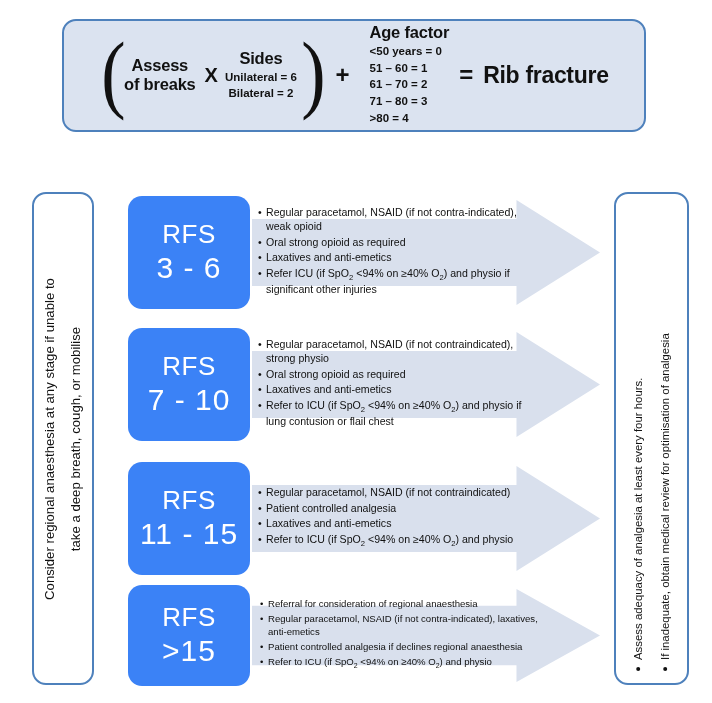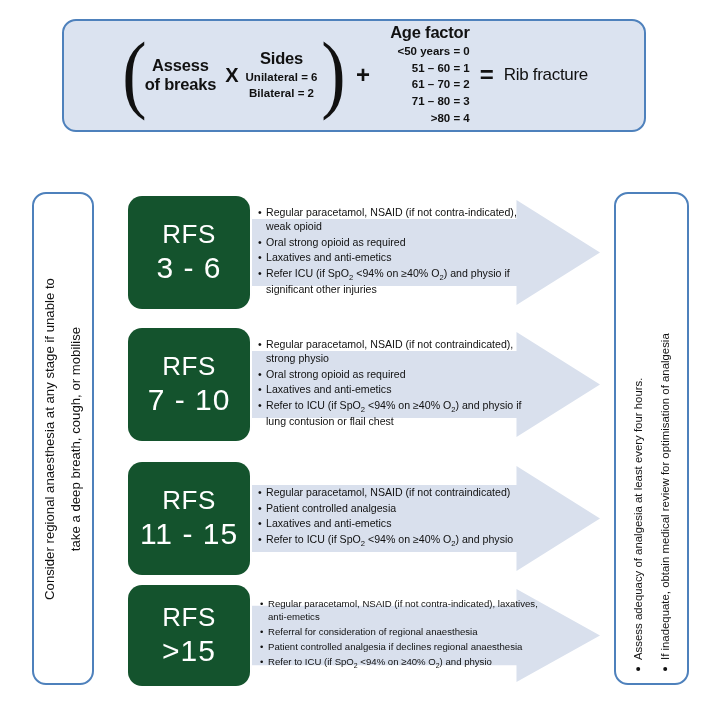--- a/index.html
+++ b/index.html
@@ -73,28 +73,28 @@
     font-weight: bold;
     padding: 0 7px;
   }
   .op.plus { font-size: 24px; padding: 0 8px; }
   .op.eq   { font-size: 24px; padding: 0 10px; }
   #num-breaks { margin-left: -4px; margin-right: 2px; }
   #sides-block { margin-right: 2px; }
   #age-block {
     display: flex;
     flex-direction: column;
-    align-items: flex-end;
+    align-items: flex-start;
     margin-top: -2px;
     margin-left: 12px;
   }
   #age-block .term-head { font-size: 16.5px; margin-bottom: 1px; }
   #result-text {
-    font-size: 17px;
-    font-weight: normal;
+    font-size: 23px;
+    font-weight: bold;
     line-height: 1.22;
     text-align: left;
     letter-spacing: -0.3px;
     white-space: nowrap;
   }
 
   
   .side-panel {
     position: absolute;
     box-sizing: border-box;
@@ -155,21 +155,21 @@
   #row-2 { top: 462px; height: 113px; }
   #row-3 { top: 585px; height: 101px; }
 
   .rfs-badge {
     position: absolute;
     left: 128px;
     top: 0;
     width: 122px;
     height: 100%;
     box-sizing: border-box;
-    background: #14532d;
+    background: #3b82f6;
     border-radius: 14px;
     display: flex;
     flex-direction: column;
     align-items: center;
     justify-content: center;
     color: #ffffff;
   }
   .rfs-label {
     font-size: 26px;
     line-height: 1.2;
@@ -331,18 +331,18 @@
   </ul>
 </div>
 
 <div class="rfs-row" id="row-3">
   <div class="arrow"></div>
   <div class="rfs-badge">
     <div class="rfs-label">RFS</div>
     <div class="rfs-range">&gt;15</div>
   </div>
   <ul class="arrow-list">
+    <li>Referral for consideration of regional anaesthesia</li>
     <li>Regular paracetamol, NSAID (if not contra-indicated), laxatives, anti-emetics</li>
-    <li>Referral for consideration of regional anaesthesia</li>
     <li>Patient controlled analgesia if declines regional anaesthesia</li>
     <li>Refer to ICU (if SpO<sub>2</sub> &lt;94% on ≥40% O<sub>2</sub>) and physio</li>
   </ul>
 </div>
 
 </body></html>

